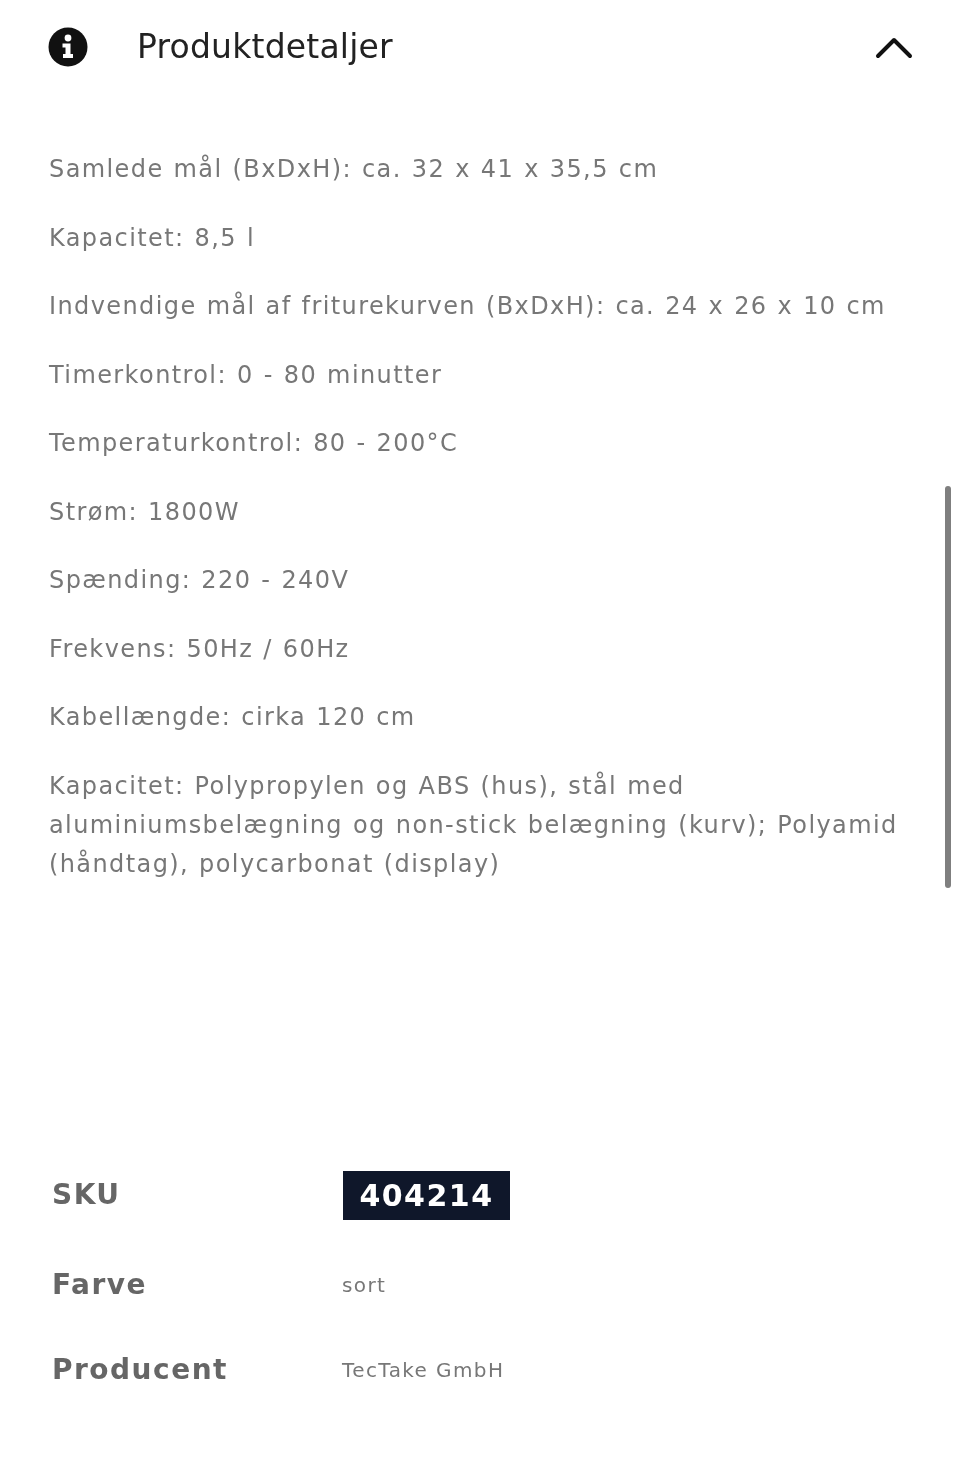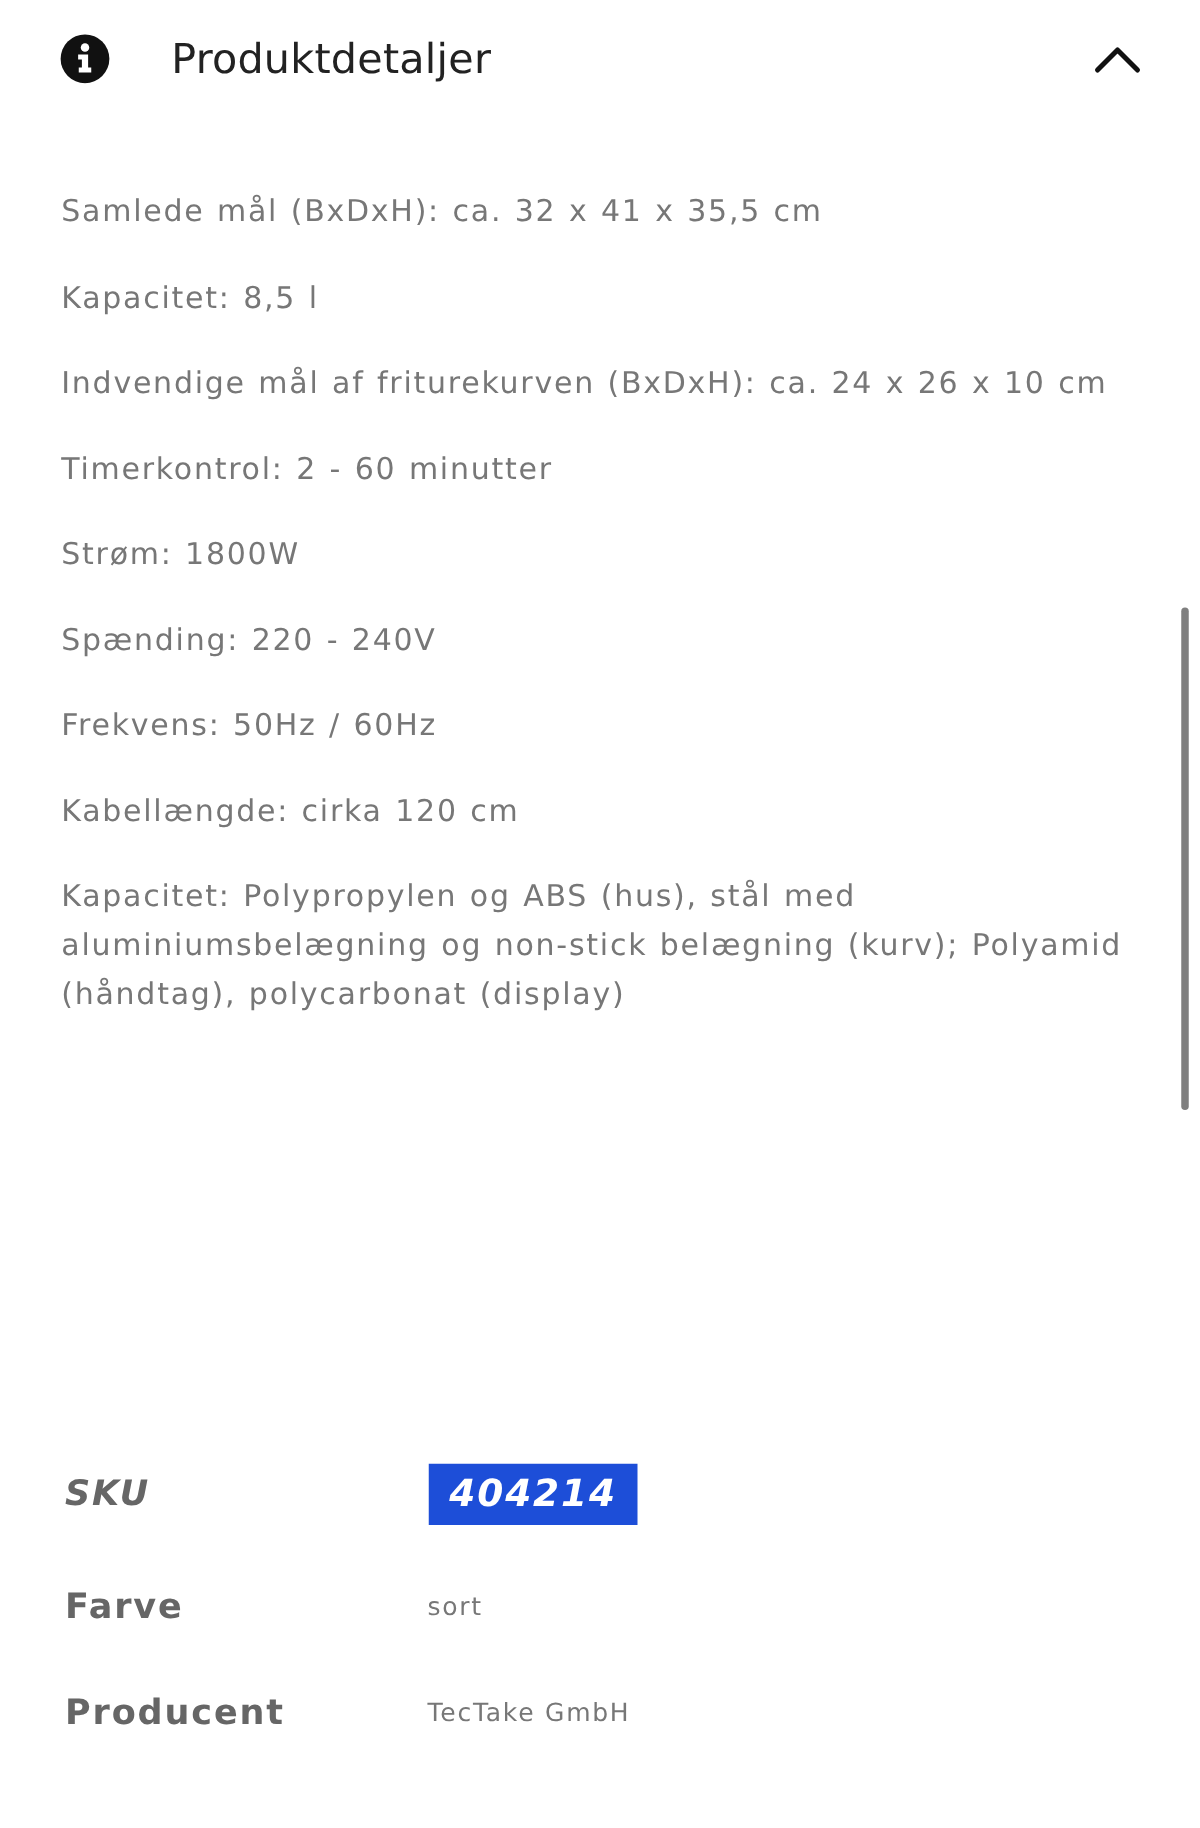--- a/index.html
+++ b/index.html
@@ -87,21 +87,21 @@
       line-height: 50px;
       color: #777777;
       letter-spacing: 1.4px;
     }
     .sku-badge {
       position: absolute;
       left: 291px;
       top: 1px;
       width: 167px;
       height: 49px;
-      background: #1d4ed8;
+      background: #0f172a;
       color: #ffffff;
       font-size: 30px;
       font-weight: bold;
       line-height: 49px;
       text-align: center;
       letter-spacing: 1.5px;
     }
     .scrollbar-thumb {
       position: absolute;
       left: 945px;
@@ -128,30 +128,31 @@
     <svg width="40" height="26" viewBox="0 0 40 26">
       <polyline points="4,22 20,6 36,22" fill="none" stroke="#111111" stroke-width="4" stroke-linecap="round" stroke-linejoin="round"></polyline>
     </svg>
   </span>
 </div>
 
 <div class="details">
   <p class="detail-line">Samlede mål (BxDxH): ca. 32 x 41 x 35,5 cm</p>
   <p class="detail-line">Kapacitet: 8,5 l</p>
   <p class="detail-line">Indvendige mål af friturekurven (BxDxH): ca. 24 x 26 x 10 cm</p>
-  <p class="detail-line">Timerkontrol: 2 - 60 minutter</p>
+  <p class="detail-line">Timerkontrol: 0 - 80 minutter</p>
+  <p class="detail-line">Temperaturkontrol: 80 - 200°C</p>
   <p class="detail-line">Strøm: 1800W</p>
   <p class="detail-line">Spænding: 220 - 240V</p>
   <p class="detail-line">Frekvens: 50Hz / 60Hz</p>
   <p class="detail-line">Kabellængde: cirka 120 cm</p>
   <p class="detail-line">Kapacitet: Polypropylen og ABS (hus), stål med aluminiumsbelægning og non-stick belægning (kurv); Polyamid (håndtag), polycarbonat (display)</p>
 </div>
 
 <div class="specs">
-  <div class="spec-row" style="top:0px;font-style:italic;">
+  <div class="spec-row" style="top:0px;">
     <span class="spec-label">SKU</span>
     <span class="sku-badge">404214</span>
   </div>
   <div class="spec-row" style="top:90px;">
     <span class="spec-label">Farve</span>
     <span class="spec-value">sort</span>
   </div>
   <div class="spec-row" style="top:175px;">
     <span class="spec-label">Producent</span>
     <span class="spec-value">TecTake GmbH</span>

